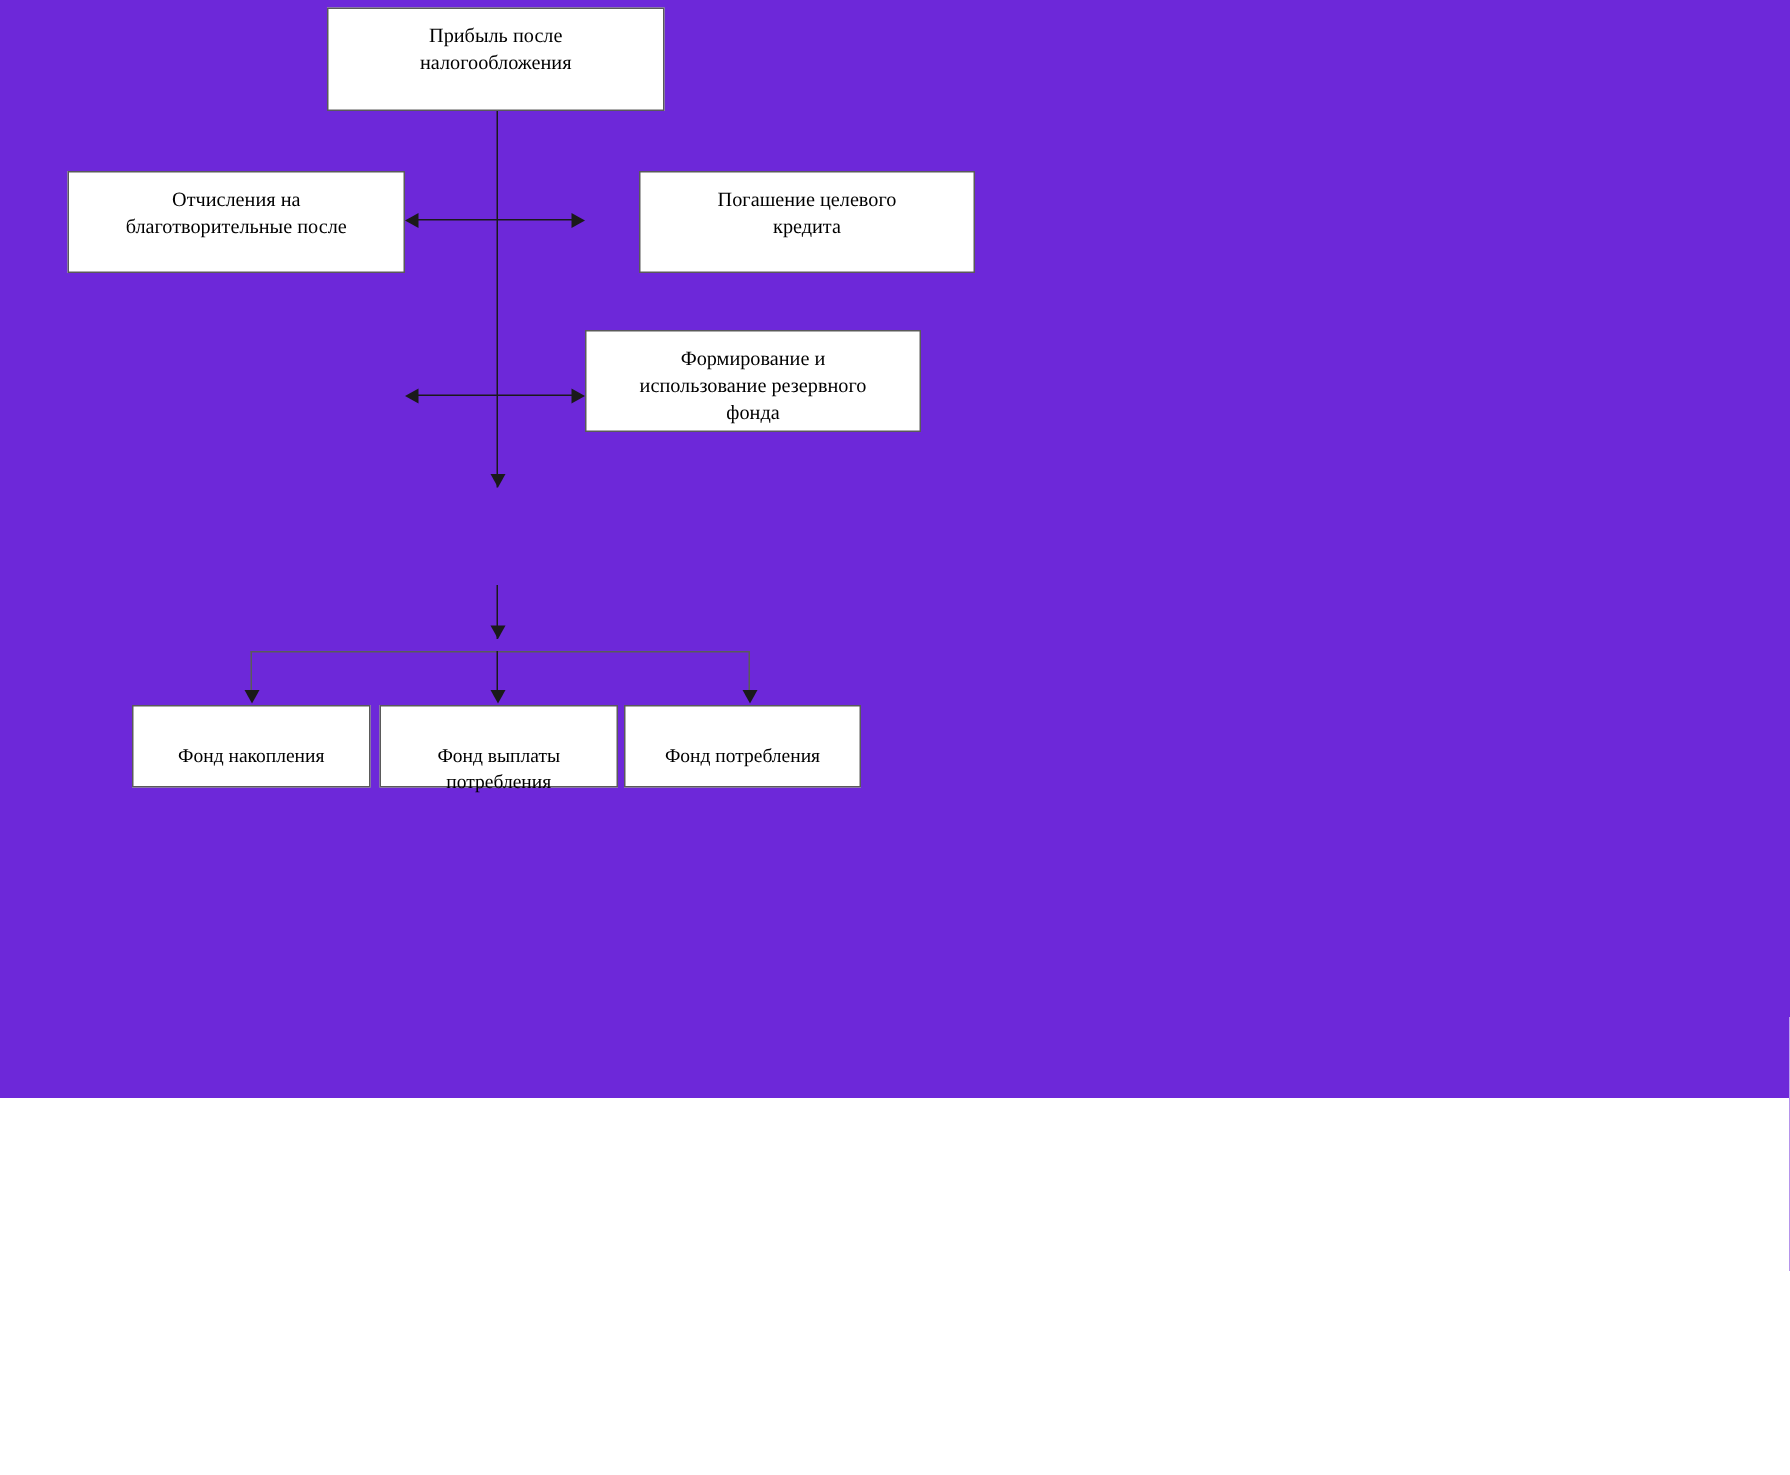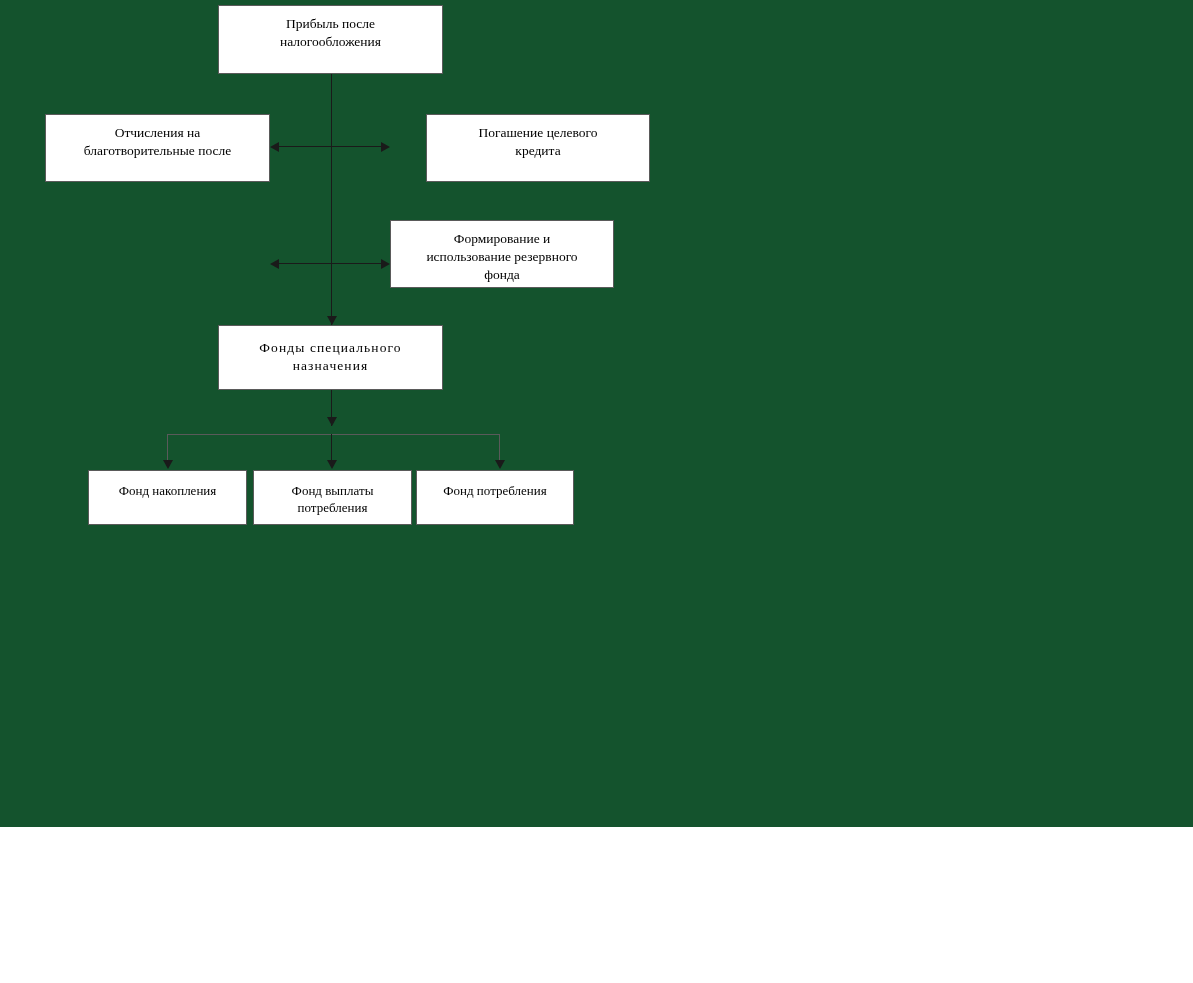--- a/index.html
+++ b/index.html
@@ -7,22 +7,22 @@
     padding: 0;
     background: #ffffff;
   }
   body {
     font-family: "Liberation Serif", "DejaVu Serif", serif;
     color: #000000;
   }
   #canvas {
     position: relative;
     width: 1193px;
-    height: 827px;
-    background: #14532d;
+    height: 732px;
+    background: #6d28d9;
     overflow: hidden;
   }
   .node {
     position: absolute;
     box-sizing: border-box;
     border: 1px solid #5a5a5a;
     background: #ffffff;
     text-align: center;
     font-size: 13.5px;
     line-height: 1.32;
@@ -30,21 +30,21 @@
     padding-top: 9px;
     white-space: pre-line;
   }
   .node.spaced {
     letter-spacing: 1.1px;
   }
   .node.mid {
     padding-top: 13px;
   }
   .node.leaf {
-    padding-top: 11px;
+    padding-top: 24px;
     font-size: 13px;
   }
   
   .vline {
     position: absolute;
     width: 1px;
     background: #1a1a1a;
   }
   .hline {
     position: absolute;
@@ -106,22 +106,20 @@
   <div class="node" style="left:390px; top:220px; width:224px; height:68px;">Формирование  и
 использование резервного
 фонда</div>
 
   <div class="hline" style="left:274px; top:263px; width:112px;"></div>
   <div class="arrow-left" style="left:270px; top:259px;"></div>
   <div class="arrow-right" style="left:381px; top:259px;"></div>
 
   <div class="arrow-down" style="left:327px; top:316px;"></div>
 
-  <div class="node mid spaced" style="left:218px; top:325px; width:225px; height:65px;">Фонды  специального
-назначения</div>
 
   <div class="vline" style="left:331px; top:390px; height:36px;"></div>
   <div class="arrow-down" style="left:327px; top:417px;"></div>
 
   <div class="hline thin" style="left:167px; top:434px; width:333px;"></div>
 
   <div class="vline thin" style="left:167px; top:434px; height:28px;"></div>
   <div class="arrow-down" style="left:163px; top:460px;"></div>
 
   <div class="vline" style="left:331px; top:434px; height:28px;"></div>

